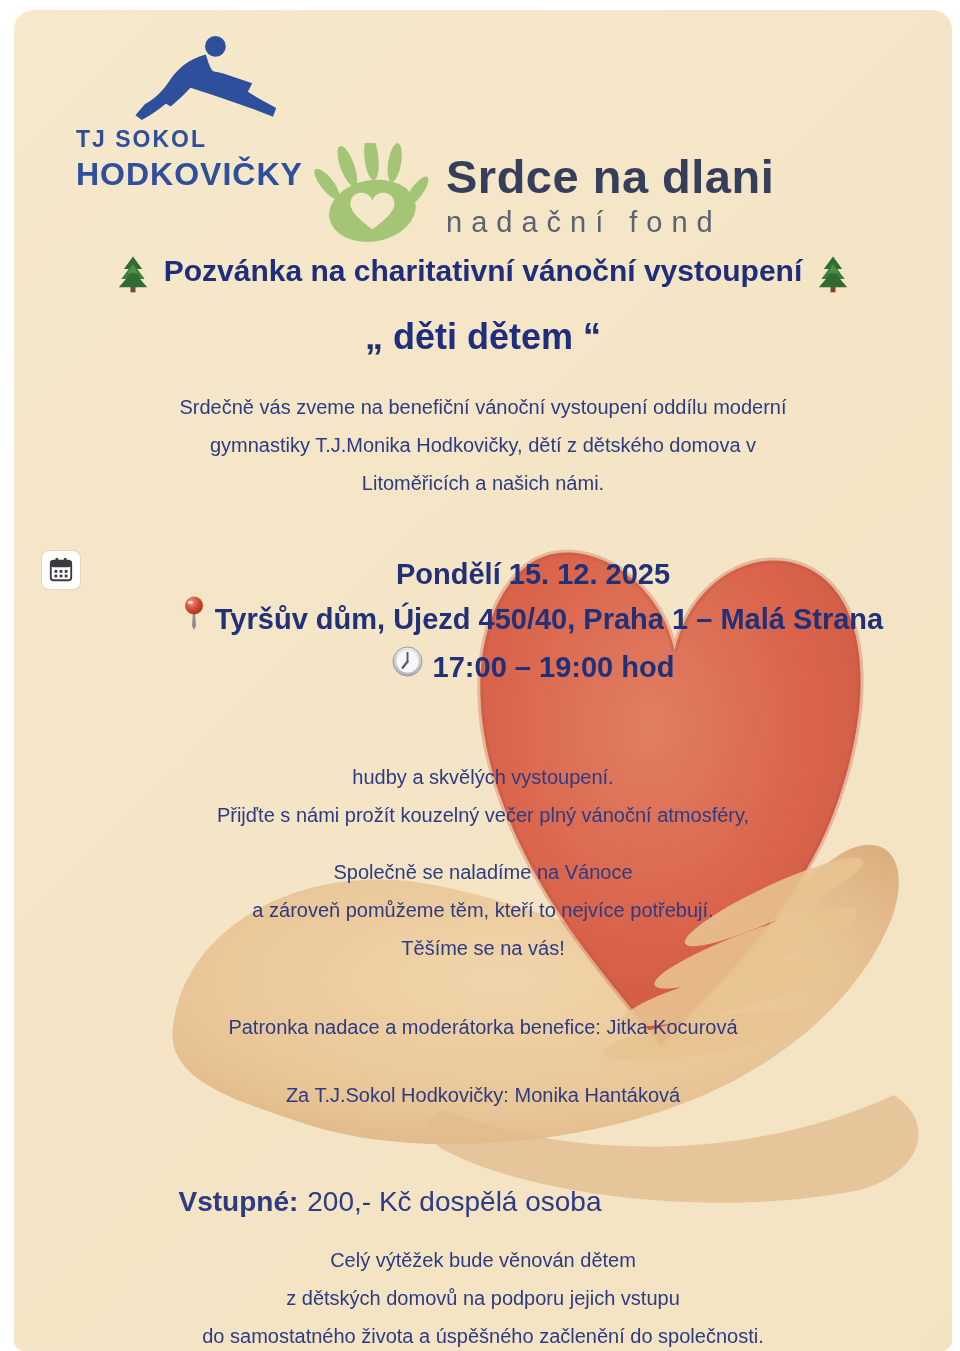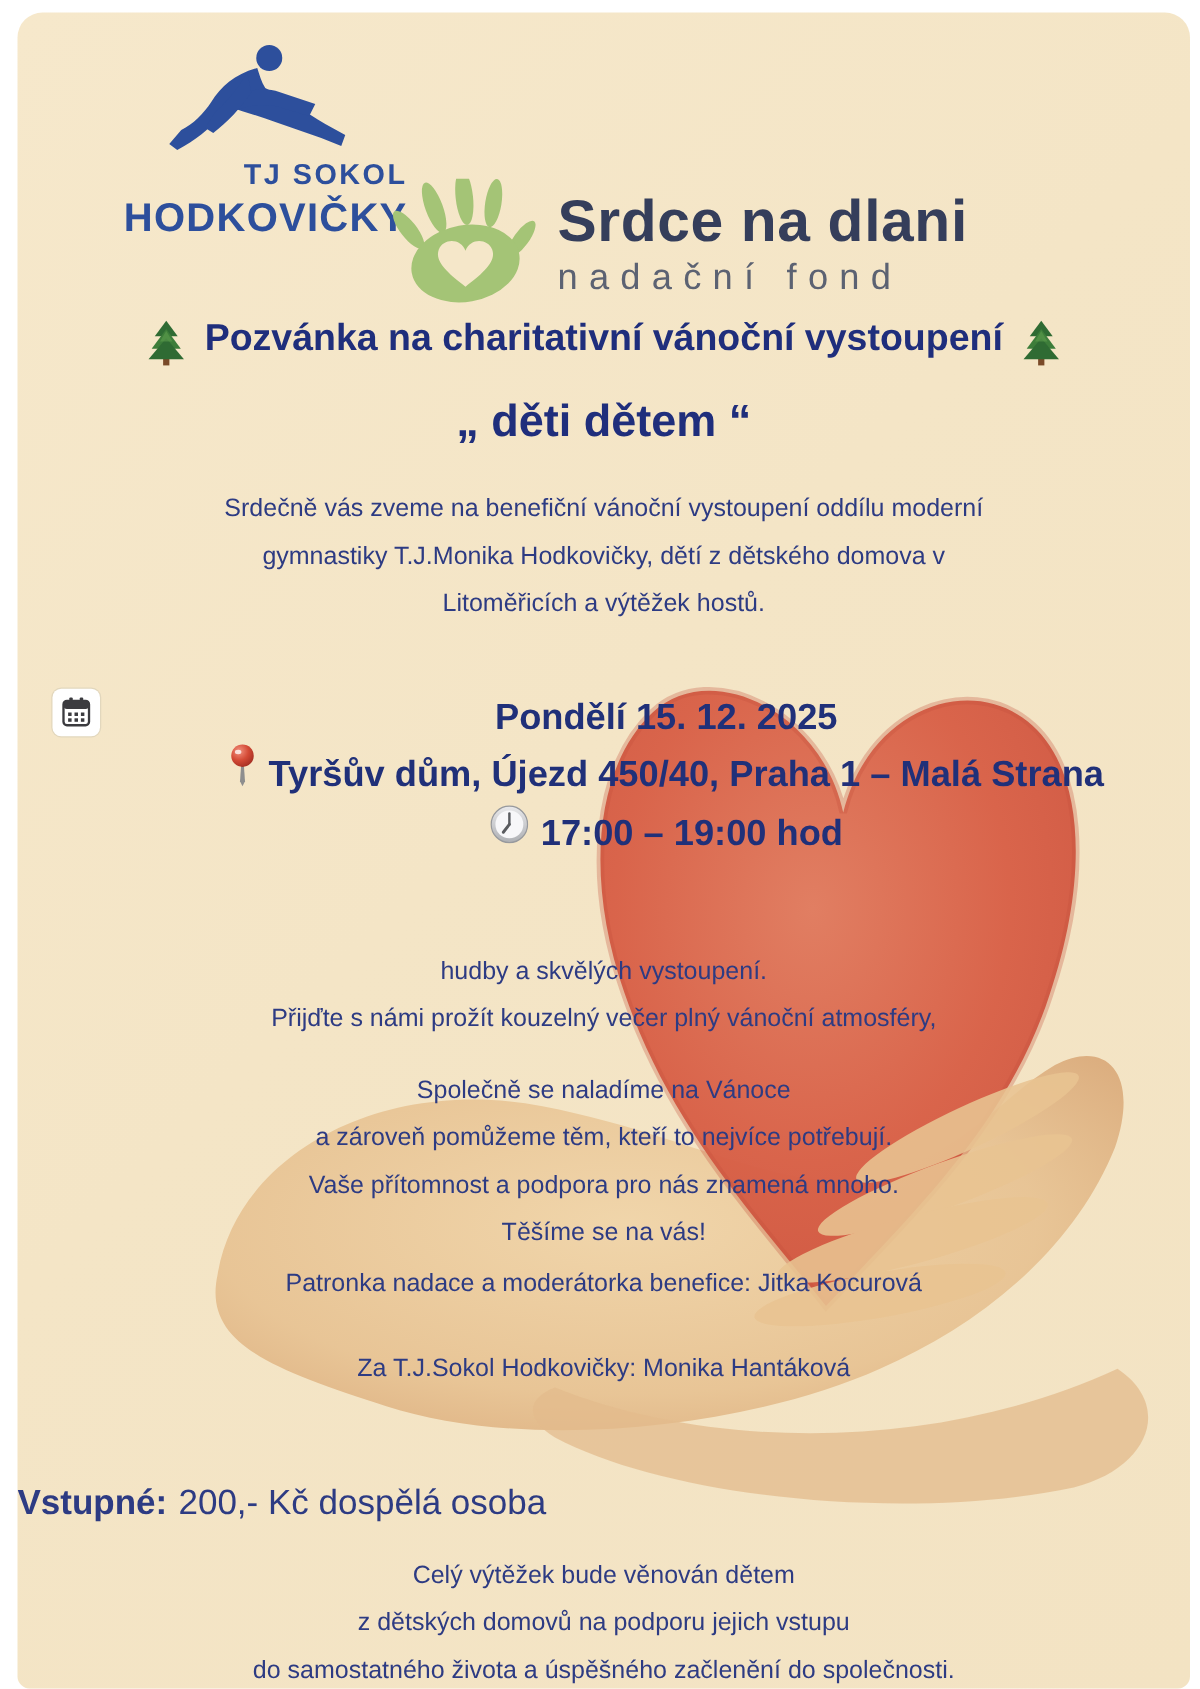--- a/index.html
+++ b/index.html
@@ -8,40 +8,40 @@
     font-family:"Liberation Sans", sans-serif;overflow:hidden;
   }
   .page{
     position:absolute;left:14px;top:10px;width:938px;height:1341px;
     background:linear-gradient(135deg,#f6e8cb 0%,#f4e5c6 45%,#f3e3c3 100%);
     border-radius:20px 20px 10px 10px;overflow:hidden;
   }
   
   .illustration{position:absolute;left:0;top:520px;width:938px;height:700px;z-index:0;}
   
-  .sokol{position:absolute;top:22px;left:62px;width:250px;text-align:right;z-index:2;}
+  .sokol{position:absolute;top:22px;left:62px;width:250px;text-align:left;z-index:2;}
   .sokol .gym{display:block;margin:0 auto;}
   .sokol-l1{font-size:23px;font-weight:bold;letter-spacing:2px;color:#2d4f9c;margin-top:2px;}
   .sokol-l2{font-size:32px;font-weight:bold;letter-spacing:1px;color:#2d4f9c;margin-top:3px;}
   .fund{position:absolute;top:133px;left:298px;display:flex;align-items:flex-start;z-index:2;}
   .fund-text{margin-left:16px;margin-top:10px;}
   .fund-title{font-size:47px;font-weight:bold;color:#353e5b;letter-spacing:0.5px;line-height:1;}
   .fund-sub{font-size:29px;color:#5c6272;letter-spacing:9px;margin-top:6px;font-weight:400;}
   
   .title-row{position:absolute;top:244px;left:0;width:938px;display:flex;justify-content:center;align-items:flex-start;gap:16px;z-index:2;}
   .title{font-size:30px;font-weight:bold;color:#1f2e7c;}
   .subtitle{position:absolute;top:306px;left:0;width:938px;text-align:center;font-size:36px;font-weight:bold;color:#1f2e7c;z-index:2;}
   
   .pline{width:938px;text-align:center;font-size:20px;color:#2d3b83;line-height:38px;position:relative;z-index:2;}
   .intro{position:absolute;top:378px;left:0;z-index:2;}
   .invite{position:absolute;top:748px;left:0;z-index:2;}
   .together{position:absolute;top:843px;left:0;z-index:2;}
   .patron{position:absolute;top:998px;left:0;z-index:2;}
   .organizer{position:absolute;top:1066px;left:0;z-index:2;}
-  .admission{position:absolute;top:1176px;left:0;width:752px;text-align:left;font-size:28px;color:#2d3b83;z-index:2;}
+  .admission{position:absolute;top:1176px;left:0;width:752px;text-align:center;font-size:28px;color:#2d3b83;z-index:2;}
   .admission b{font-weight:bold;margin-right:9px;}
   .closing{position:absolute;top:1231px;left:0;z-index:2;}
   
   .event{position:absolute;top:542px;left:50px;width:938px;text-align:center;z-index:2;
          font-size:29px;font-weight:bold;color:#203079;line-height:45px;}
   .event .row{white-space:nowrap;}
   .icon-inline{display:inline-block;vertical-align:middle;margin-right:10px;position:relative;top:-2px;}
   .calendar-box{position:absolute;left:28px;top:541px;width:38px;height:38px;background:#ffffff;
                 border-radius:7px;box-shadow:0 0 0 1px #e2d7bd;z-index:2;display:flex;align-items:center;justify-content:center;}
 </style>
@@ -127,21 +127,21 @@
       <polygon points="18,10 4,29 32,29" fill="#3d7d3a"></polygon>
       <polygon points="18,19 1,39 35,39" fill="#2f6b33"></polygon>
       <polygon points="18,12 12,22 24,22" fill="#5d9c4c" opacity="0.6"></polygon>
     </svg>
   </div>
   <div class="subtitle">„ děti dětem “</div>
 
   <div class="intro">
     <div class="pline">Srdečně vás zveme na benefiční vánoční vystoupení oddílu moderní</div>
     <div class="pline">gymnastiky T.J.Monika Hodkovičky, dětí z dětského domova v</div>
-    <div class="pline">Litoměřicích a výtěžek hostů.</div>
+    <div class="pline">Litoměřicích a našich námi.</div>
   </div>
 
   <div class="calendar-box">
     <svg width="26" height="26" viewBox="0 0 28 28">
       <rect x="8" y="1" width="3" height="5" rx="1" fill="#3b3b3f"></rect>
       <rect x="17" y="1" width="3" height="5" rx="1" fill="#3b3b3f"></rect>
       <rect x="3" y="4" width="22" height="21" rx="3" fill="#ffffff" stroke="#3b3b3f" stroke-width="2"></rect>
       <rect x="3" y="4" width="22" height="7" rx="3" fill="#3b3b3f"></rect>
       <g fill="#3b3b3f">
         <rect x="7" y="14" width="3" height="3"></rect>
@@ -193,21 +193,20 @@
   </div>
 
   <div class="invite">
     <div class="pline">hudby a skvělých vystoupení.</div>
     <div class="pline">Přijďte s námi prožít kouzelný večer plný vánoční atmosféry,</div>
   </div>
 
   <div class="together">
     <div class="pline">Společně se naladíme na Vánoce</div>
     <div class="pline">a zároveň pomůžeme těm, kteří to nejvíce potřebují.</div>
-    <div class="pline">Vaše přítomnost a podpora pro nás znamená mnoho.</div>
     <div class="pline">Těšíme se na vás!</div>
   </div>
 
   <div class="patron">
     <div class="pline">Patronka nadace a moderátorka benefice: Jitka Kocurová</div>
   </div>
   <div class="organizer">
     <div class="pline">Za T.J.Sokol Hodkovičky: Monika Hantáková</div>
   </div>
 

